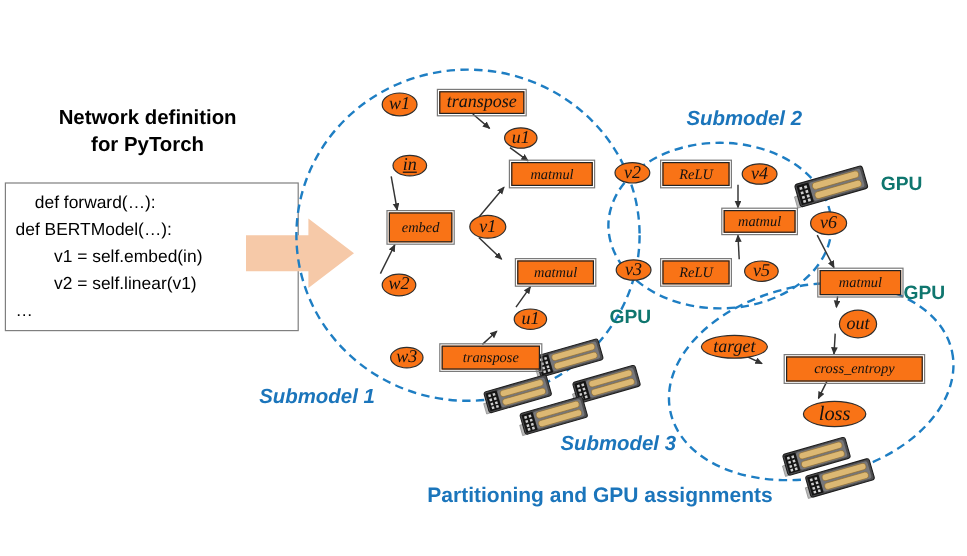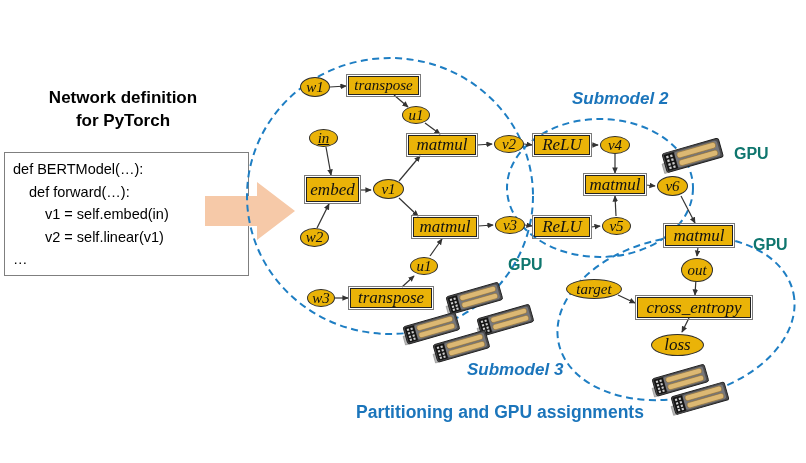--- a/index.html
+++ b/index.html
@@ -26,35 +26,35 @@
     position:absolute; font-style:italic; font-weight:bold; font-size:17px;
     color:#1B75BB; white-space:nowrap;
   }
   .gpu-label {
     position:absolute; font-weight:bold; font-size:16px; color:#0f766e;
     white-space:nowrap;
   }
   svg#diagram { position:absolute; left:0; top:0; }
   .node {
     position:absolute; display:flex; align-items:center; justify-content:center;
-    box-sizing:border-box; background:#eab308; color:#111;
-    font-family:"Liberation Serif", serif; font-style:italic; white-space:nowrap;
+    box-sizing:border-box; background:#f97316; color:#111;
+    font-family:"Liberation Serif", serif; font-style:italic; white-space:nowrap;margin-left:18px;
   }
   .node.ellipse { border:1.5px solid #2e2e2e; border-radius:50%; font-size:15px; }
-  .node.rect { border:1.4px solid #222; outline:1px solid #7a7a7a; outline-offset:1px; font-size:17px; }
+  .node.rect { border:1.4px solid #222; outline:1px solid #7a7a7a; outline-offset:1px; font-size:12px; }
 </style>
 </head>
 <body>
 
 <div class="stage">
   <div class="deftitle">Network definition
 for PyTorch</div>
   <div class="codebox" id="code-box">
+      <div class="codeline" style="margin-left: 16px;">def forward(…):</div>
       <div class="codeline" style="margin-left: 0px;">def BERTModel(…):</div>
-      <div class="codeline" style="margin-left: 16px;">def forward(…):</div>
       <div class="codeline" style="margin-left: 32px;">v1 = self.embed(in)</div>
       <div class="codeline" style="margin-left: 32px;">v2 = self.linear(v1)</div>
       <div class="codeline" style="margin-left: 0px;">…</div>
     </div>
   <svg id="diagram" width="806" height="463" viewBox="0 0 806 463">
       <defs>
         <marker id="ah" markerWidth="8" markerHeight="8" refX="5.6" refY="2.8" orient="auto" markerUnits="userSpaceOnUse">
           <path d="M0,0 L6.4,2.8 L0,5.6 z" fill="#333333"></path>
         </marker>
         <g id="gpu-card">
@@ -131,18 +131,19 @@
     <div class="node rect" style="left: 534px; top: 217px; width: 56px; height: 20px;">ReLU</div>
     <div class="node ellipse" style="left: 602px; top: 217px; width: 29px; height: 18px;">v5</div>
     <div class="node rect" style="left: 665px; top: 225px; width: 68px; height: 21px;">matmul</div>
     <div class="node ellipse" style="left: 681px; top: 258px; width: 32px; height: 24px;">out</div>
     <div class="node ellipse" style="left: 566px; top: 279px; width: 56px; height: 20px;">target</div>
     <div class="node rect" style="left: 637px; top: 297px; width: 114px; height: 21px;">cross_entropy</div>
     <div class="node ellipse" style="left: 651px; top: 334px; width: 53px; height: 22px; font-size: 17px;">loss</div>
     <div class="node ellipse" style="left: 410px; top: 257px; width: 28px; height: 18px;">u1</div>
     <div class="node ellipse" style="left: 307px; top: 289px; width: 28px; height: 18px;">w3</div>
     <div class="node rect" style="left: 350px; top: 288px; width: 82px; height: 20px;">transpose</div>
+    <div class="submodel-label" style="left: 216px; top: 321px;">Submodel 1</div>
     <div class="submodel-label" style="left: 572px; top: 89px;">Submodel 2</div>
     <div class="submodel-label" style="left: 467px; top: 360px;">Submodel 3</div>
     <div class="gpu-label" style="left: 508px; top: 256px;">GPU</div>
     <div class="gpu-label" style="left: 734px; top: 145px;">GPU</div>
     <div class="gpu-label" style="left: 753px; top: 236px;">GPU</div>
   </div>
 
 </body></html>

